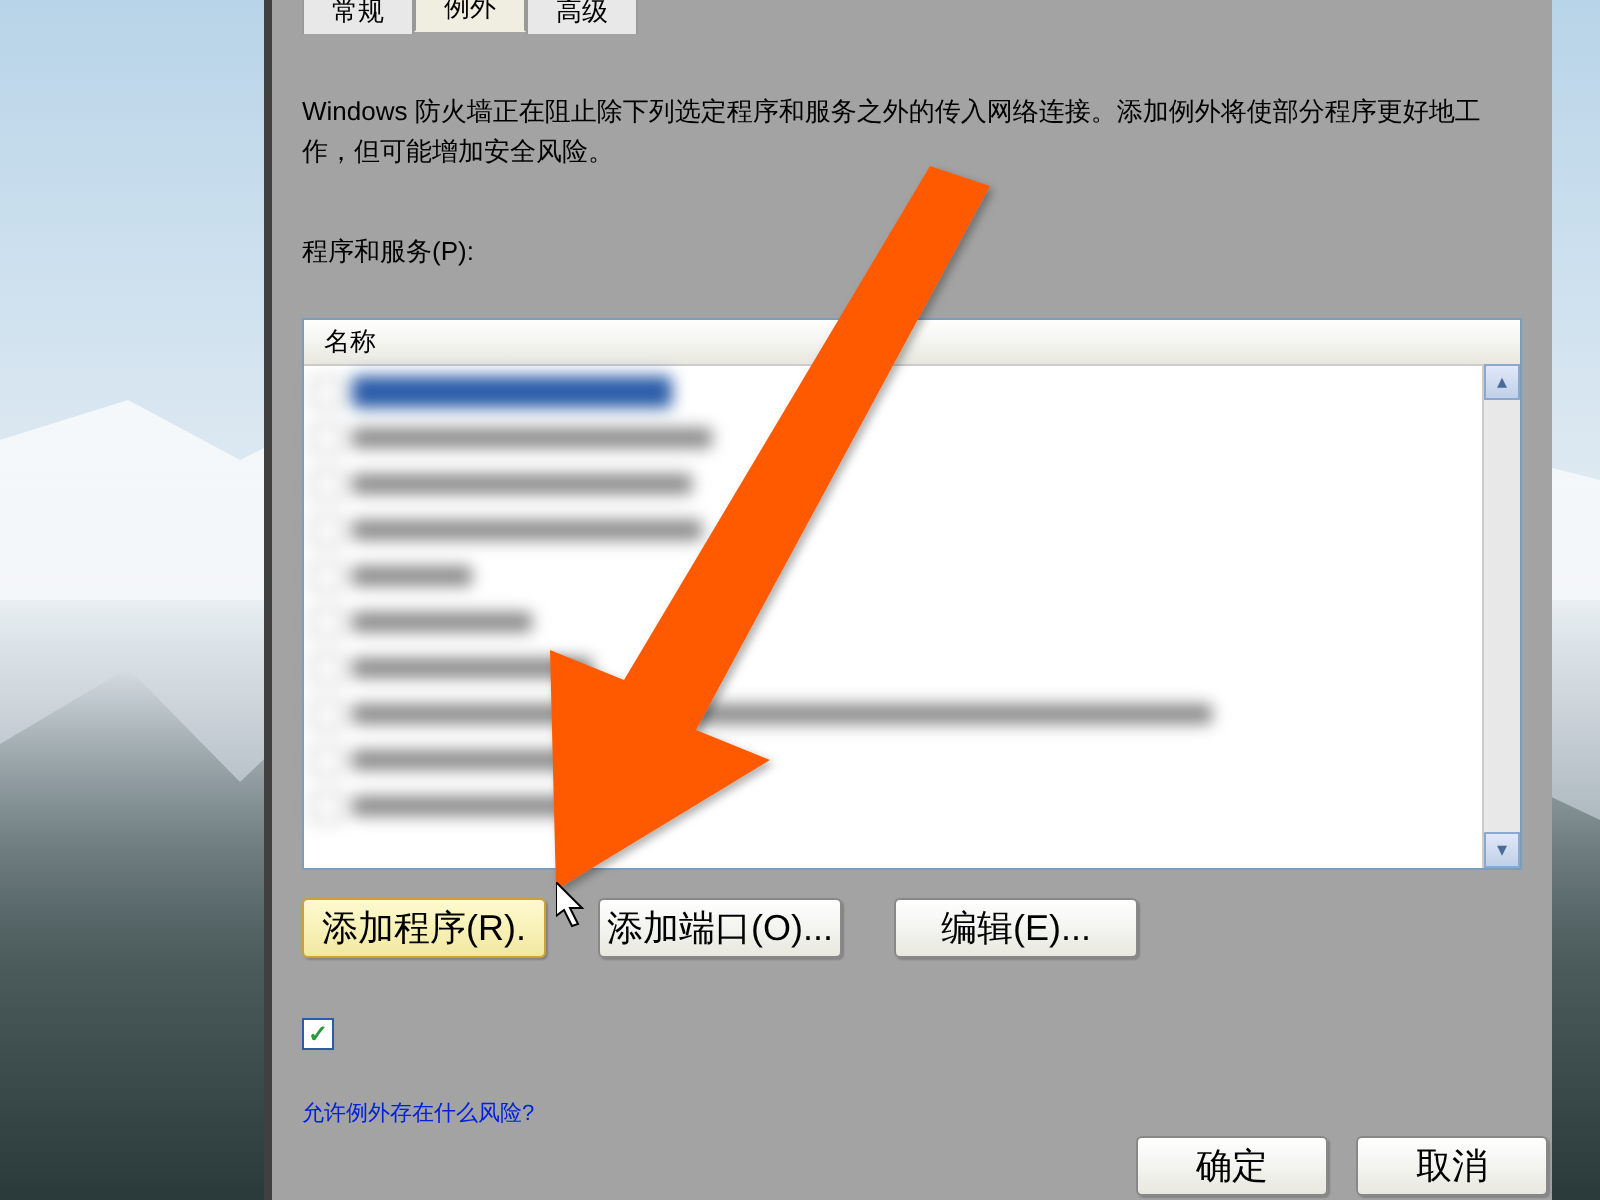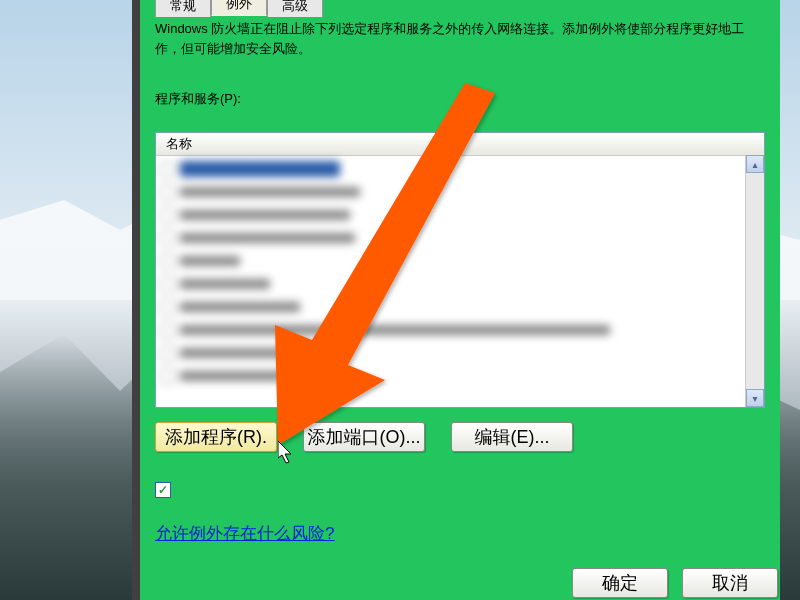--- a/index.html
+++ b/index.html
@@ -1,45 +1,45 @@
 <!DOCTYPE html>
 <html><head>
 <meta charset="utf-8">
 <style>
 html,body{margin:0;padding:0;width:800px;height:600px;overflow:hidden;font-family:"Microsoft Sans Serif",Tahoma,sans-serif;font-size:13px}
 body{background:linear-gradient(to bottom,#b8d4e8 0%,#d4e4f0 30%,#e8eef2 50%,#6a7a85 90%);position:relative}
 .mountain{position:absolute;bottom:0;left:0;right:0;height:380px;background:linear-gradient(to top,#2a3a3a 0%,#4a5a5a 30%,transparent 70%);clip-path:polygon(0 100%,0 40%,8% 30%,15% 45%,25% 25%,35% 50%,50% 20%,65% 45%,80% 30%,100% 50%,100% 100%);z-index:0}
 .snow{position:absolute;top:180px;left:0;right:0;height:200px;background:linear-gradient(to bottom,rgba(255,255,255,0.8),rgba(255,255,255,0.3));clip-path:polygon(0 20%,8% 10%,15% 25%,25% 5%,35% 30%,50% 0%,65% 25%,80% 10%,100% 30%,100% 60%,0 60%);z-index:0}
-.window{position:absolute;top:0;left:132px;width:640px;height:600px;background:#22c55e;border-left:8px solid #404040;z-index:1}
+.window{position:absolute;top:0;left:132px;width:640px;height:600px;background:#a3a3a3;border-left:4px solid #404040;z-index:1}
 .tabs{position:absolute;top:-8px;left:15px;display:flex;height:24px}
 .tab{padding:2px 14px;border:1px solid #999;border-bottom:none;background:#f0f0f0;font-size:13px;margin-right:0;position:relative}
 .tab.active{background:#f0eee1;border-bottom:1px solid #f0eee1;z-index:2}
 .tab:not(.active){background:#e8e8e8;top:2px;height:18px}
 .content{position:absolute;top:16px;left:15px;right:15px;bottom:10px}
-.desc{margin-top:3px;line-height:1.5;font-size:13px;color:#000}
+.desc{margin-top:30px;line-height:1.5;font-size:13px;color:#000}
 .listlabel{margin-top:32px;font-size:13px}
 .listbox{margin-top:24px;border:1px solid #7b9ebd;height:274px;background:#fff;position:relative}
 .listhead{height:22px;background:linear-gradient(to bottom,#fff,#e8e8e0);border-bottom:1px solid #ccc;font-size:13px;padding-left:10px;line-height:22px}
 .scrollbar{position:absolute;right:0;top:22px;bottom:0;width:18px;background:#e8e8e8;border-left:1px solid #ccc}
 .scrollbtn{width:18px;height:18px;background:linear-gradient(to bottom,#e0e8f8,#c0d0e8);border:1px solid #8aa8d0;box-sizing:border-box;display:flex;align-items:center;justify-content:center}
 .scrollbtn.up::after{content:"▴";color:#4a6a9a;font-size:10px}
 .scrollbtn.down{position:absolute;bottom:0}
 .scrollbtn.down::after{content:"▾";color:#4a6a9a;font-size:10px}
 .listbody{position:absolute;top:22px;left:0;right:18px;bottom:0;padding:4px;filter:blur(4px)}
 .listitem{height:20px;display:flex;align-items:center;margin-bottom:3px}
 .cb{width:13px;height:13px;border:1px solid #999;margin-right:5px;flex-shrink:0}
 .itemtext{height:10px;background:#888;border-radius:2px}
 .listitem.selected .itemtext{background:#2a5ca8;height:16px}
 .btnrow{margin-top:14px;display:flex;gap:26px}
 .btn{padding:2px 0;border:1px solid #888;background:linear-gradient(to bottom,#fff,#e8e8e0);font-size:18px;border-radius:3px;box-shadow:1px 1px 1px rgba(0,0,0,0.2);width:120px;text-align:center}
 .btn.hover{background:linear-gradient(to bottom,#fffad0,#f0e8a0);border:1px solid #d0a030}
 .checkrow{margin-top:30px;display:flex;align-items:center}
 .checkbox{width:14px;height:14px;border:1px solid #2a5ca8;background:#fff;display:flex;align-items:center;justify-content:center;margin-right:5px}
 .checkmark{color:#2a9a3a;font-size:12px;font-weight:bold}
-.link{margin-top:24px;color:#0020e0;text-decoration:underline;font-size:17px;cursor:pointer;display:inline-block}
+.link{margin-top:24px;color:#0020e0;font-size:11px;cursor:pointer;display:inline-block}
 .bottombtns{position:absolute;bottom:2px;right:2px;display:flex;gap:14px}
 .bottombtns .btn{width:94px}
 .arrow{position:absolute;z-index:5;pointer-events:none}
 .cursor{position:absolute;left:278px;top:441px;z-index:6;pointer-events:none}
 </style>
 </head>
 <body>
 
 <div class="mountain"></div>
 <div class="snow"></div>

